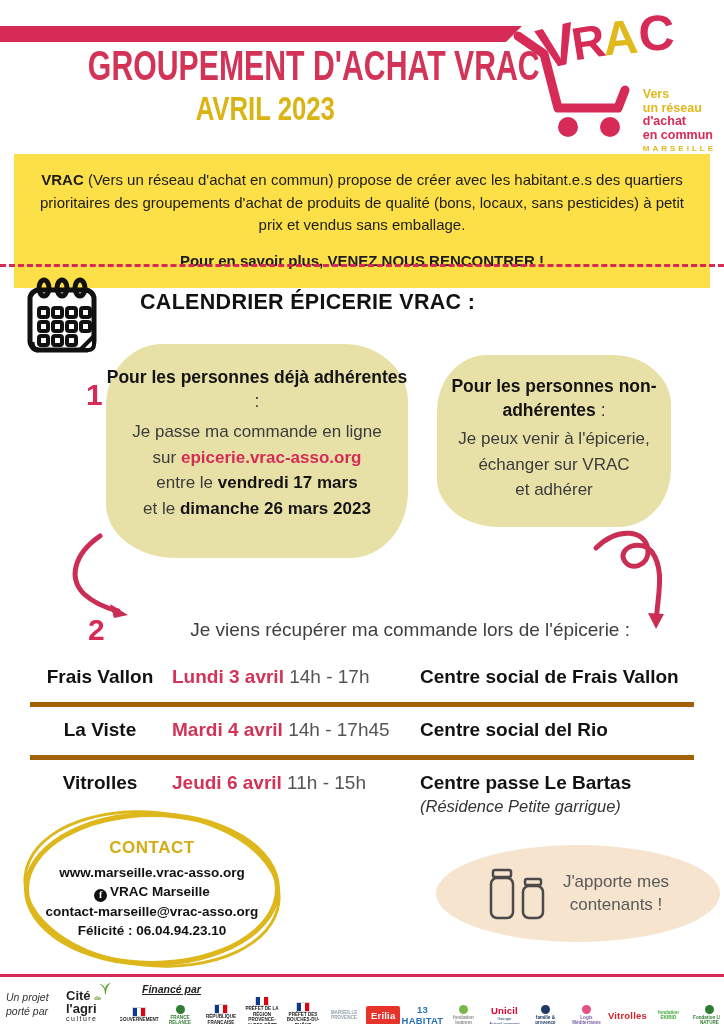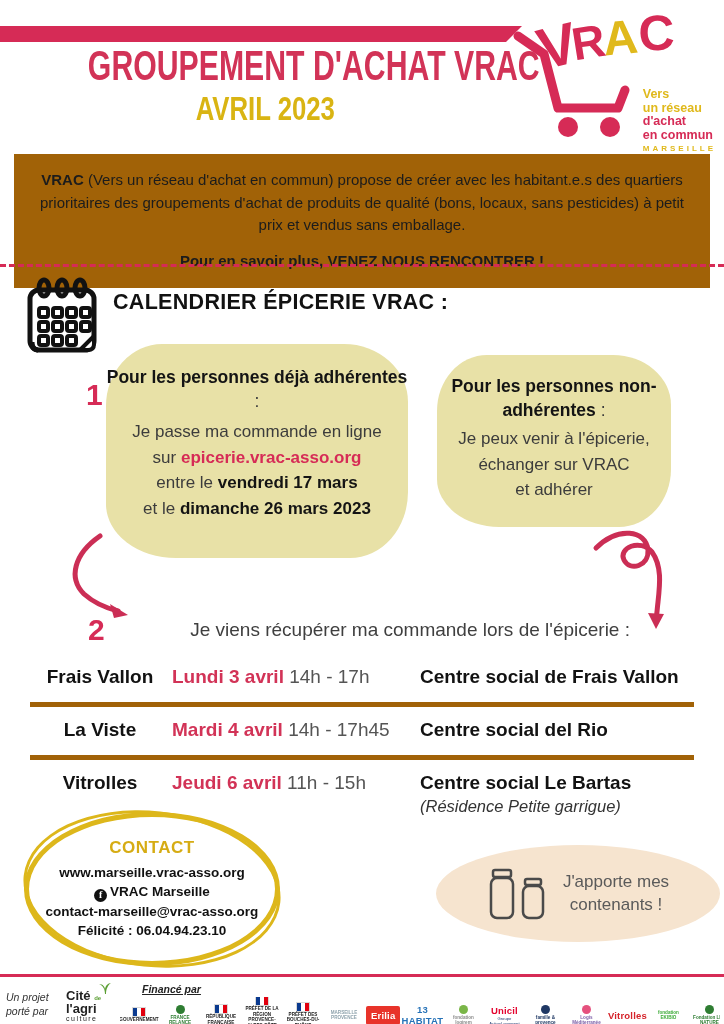--- a/index.html
+++ b/index.html
@@ -23,28 +23,28 @@
   .logo .lv{font-size:58px;color:#d62b56;transform:rotate(-14deg);}
   .logo .lr{font-size:46px;color:#d62b56;transform:rotate(-9deg) translateY(-8px);margin-left:-4px;}
   .logo .la{font-size:48px;color:#e0b91c;transform:rotate(-5deg) translateY(-12px);margin-left:-2px;}
   .logo .lc{font-size:50px;color:#d62b56;transform:rotate(-2deg) translateY(-16px);}
   .logo .tagline{position:absolute;right:2px;top:78px;text-align:left;font-weight:800;
                  font-size:12.5px;line-height:1.08;}
   .logo .tg-y{color:#e0b91c;} .logo .tg-c{color:#d62b56;}
   .logo .city{margin-top:3px;font-size:8px;letter-spacing:3px;color:#e0b91c;font-weight:700;}
 
   
-  .intro{position:absolute;left:14px;right:14px;top:146px;background:#a16207;
+  .intro{position:absolute;left:14px;right:14px;top:146px;background:#fde047;
          padding:15px 22px 16px;text-align:center;font-size:15px;line-height:1.5;color:#1c1c1c;}
   .intro .cta{margin-top:13px;font-weight:800;}
   .dashed-sep{position:absolute;left:0;right:0;top:256px;border-top:3px dashed #d62b56;}
 
   
   .cal-icon{position:absolute;left:22px;top:268px;}
-  .cal-heading{position:absolute;left:113px;top:282px;font-size:21.5px;font-weight:800;
+  .cal-heading{position:absolute;left:140px;top:282px;font-size:21.5px;font-weight:800;
                letter-spacing:.3px;color:#121212;}
 
   
   .step-num{position:absolute;font-size:30px;font-weight:800;color:#d62b56;}
   .num1{left:86px;top:370px;} .num2{left:88px;top:605px;}
   .blob{position:absolute;background:#e8e1a7;text-align:center;}
   .blob1{left:106px;top:336px;width:302px;height:214px;padding-top:22px;box-sizing:border-box;
          border-radius:56px 64px 58px 70px / 62px 58px 66px 54px;}
   .blob2{left:437px;top:347px;width:234px;height:172px;padding-top:20px;box-sizing:border-box;
          border-radius:50px 58px 52px 62px / 56px 50px 58px 48px;}
@@ -218,21 +218,21 @@
 
       <div class="sched-row">
         <span class="sched-place">La Viste</span>
         <span class="sched-when"><b class="sched-date">Mardi 4 avril</b><span class="sched-time"> 14h - 17h45</span></span>
         <span class="sched-loc"><b>Centre social del Rio</b><i class="sched-sub"></i></span>
       </div>
 
       <div class="sched-row">
         <span class="sched-place">Vitrolles</span>
         <span class="sched-when"><b class="sched-date">Jeudi 6 avril</b><span class="sched-time"> 11h - 15h</span></span>
-        <span class="sched-loc"><b>Centre social Le Bartas</b><i class="sched-sub">(Résidence Petite garrigue)</i></span>
+        <span class="sched-loc"><b>Centre passe Le Bartas</b><i class="sched-sub">(Résidence Petite garrigue)</i></span>
       </div>
 
   </div>
 
   <div class="contact">
     <div class="ch">CONTACT</div>
     <div class="cl">www.marseille.vrac-asso.org</div>
     <div class="cl"><span class="fb-dot">f</span><b>VRAC Marseille</b></div>
     <div class="cl">contact-marseille@vrac-asso.org</div>
     <div class="cl">Félicité : 06.04.94.23.10</div>

